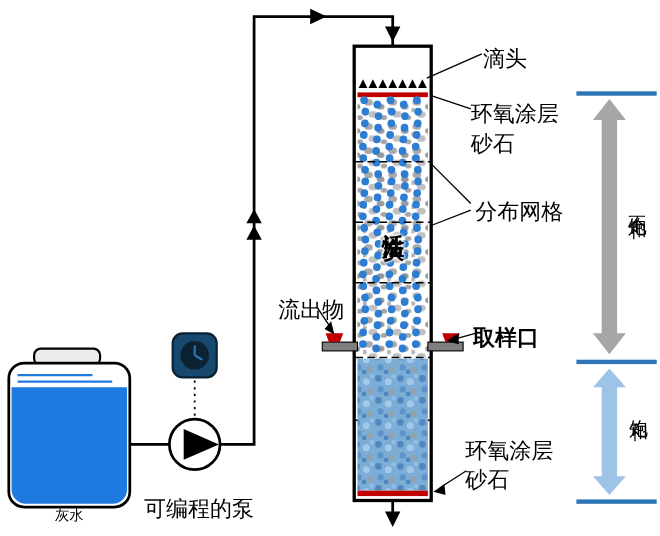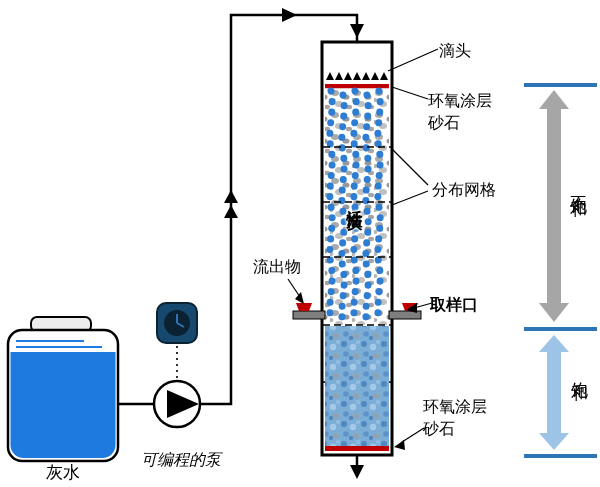--- a/index.html
+++ b/index.html
@@ -2,21 +2,21 @@
 <html><head>
 <meta charset="utf-8">
 <style>
   html,body { margin:0; padding:0; background:#ffffff; }
   .canvas {
     position:relative; width:600px; height:487px; background:#ffffff;
     font-family:"DejaVu Sans","Liberation Sans",sans-serif; overflow:hidden;
   }
   .canvas svg { position:absolute; left:0; top:0; }
   .lbl {
-    position:absolute; color:#000; font-size:16px; line-height:1.35;
+    position:absolute; color:#000; font-size:20px; line-height:1.35;
     white-space:pre-line;
   }
   .center { text-align:center; }
   .vert {
     writing-mode:vertical-rl; text-orientation:upright; letter-spacing:2px;
   }
   .carbon {
     font-weight:bold;
     text-shadow:0 0 3px #fff, 0 0 3px #fff, 0 0 3px #fff;
   }
@@ -145,27 +145,27 @@
 
   <g>
     <rect x="524" y="83" width="73" height="4" fill="#2e75b6"></rect>
     <rect x="524" y="327" width="73" height="4" fill="#2e75b6"></rect>
     <rect x="524" y="454" width="73" height="4" fill="#2e75b6"></rect>
     <polygon points="554,90 569,109 561,109 561,303 569,303 554,322 539,303 547,303 547,109 539,109" fill="#a6a6a6"></polygon>
     <polygon points="554,335 569,352 561,352 561,433 569,433 554,450 539,433 547,433 547,352 539,352" fill="#9dc3e6"></polygon>
   </g>
 </svg>
 
-<div class="lbl center" style="left:30px; top:461px; width:66px; font-size:17px;">灰水</div>
-<div class="lbl center" style="left:122px; top:449px; width:118px;font-style:italic;">可编程的泵</div>
+<div class="lbl center" style="left:30px; top:461px; width:66px; font-size:13px;">灰水</div>
+<div class="lbl center" style="left:122px; top:449px; width:118px;">可编程的泵</div>
 <div class="lbl" style="left:439px; top:40px;">滴头</div>
 <div class="lbl" style="left:428px; top:90px; width:100px;">环氧涂层
 砂石</div>
 <div class="lbl" style="left:432px; top:179px;">分布网格</div>
 <div class="lbl vert carbon" style="left:344px; top:197px;">活性炭</div>
-<div class="lbl" style="left:253px; top:256px;">流出物</div>
+<div class="lbl" style="left:253px; top:270px;font-family:Liberation Mono, monospace;">流出物</div>
 <div class="lbl" style="left:430px; top:294px;font-weight:bold;">取样口</div>
 <div class="lbl" style="left:423px; top:396px; width:100px;">环氧涂层
 砂石</div>
 <div class="lbl vert" style="left:567px; top:182px; font-size:17px;">不饱和</div>
 <div class="lbl vert" style="left:568px; top:368px; font-size:17px;">饱和</div>
 
 </div>
 
 </body></html>

